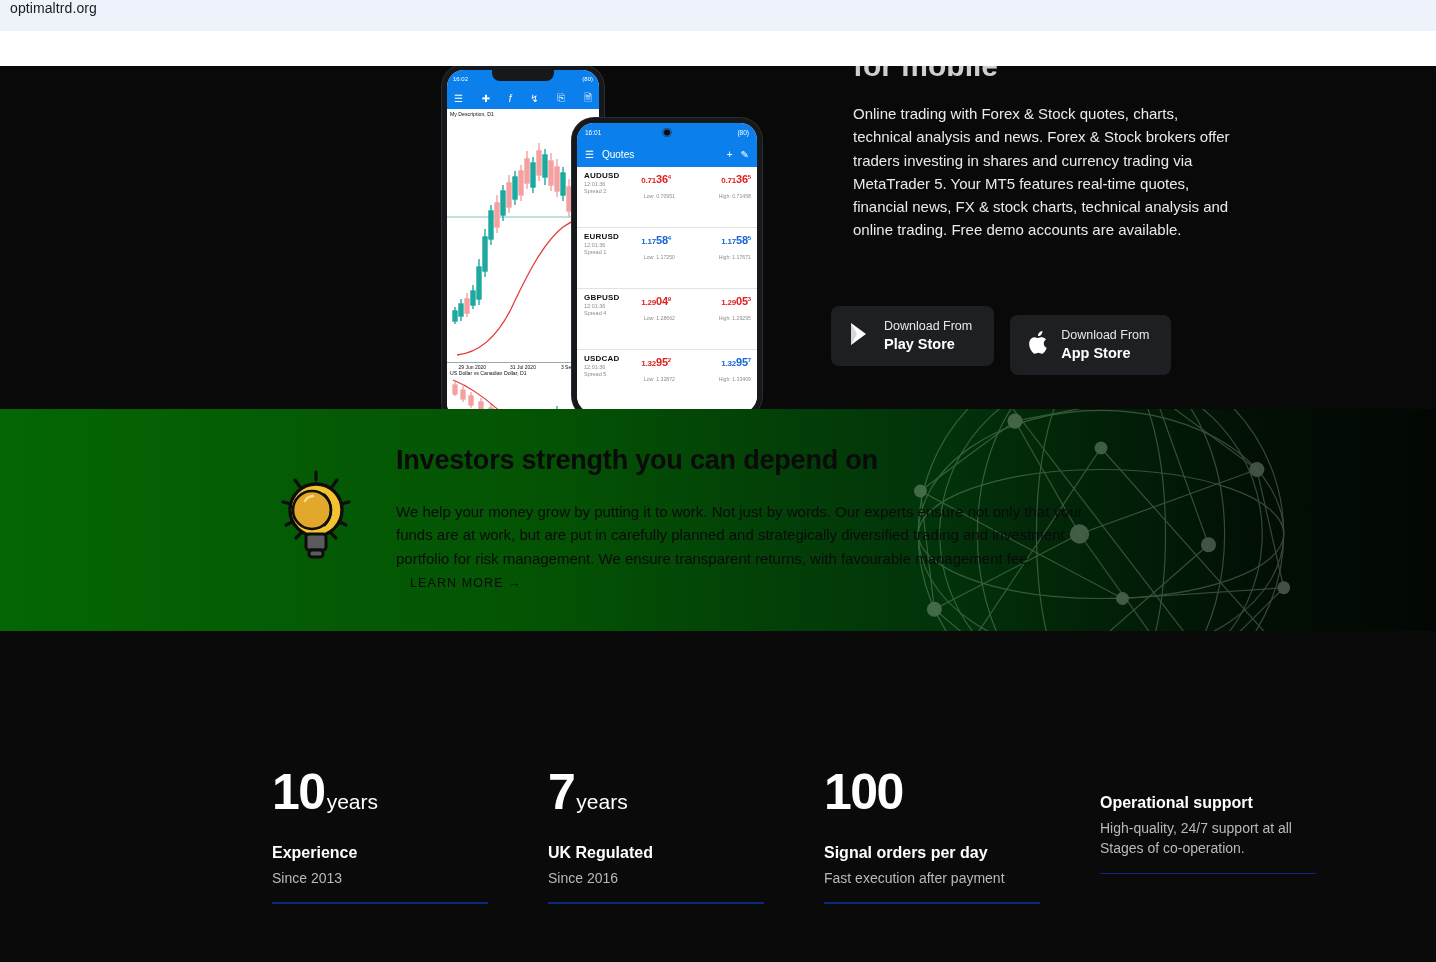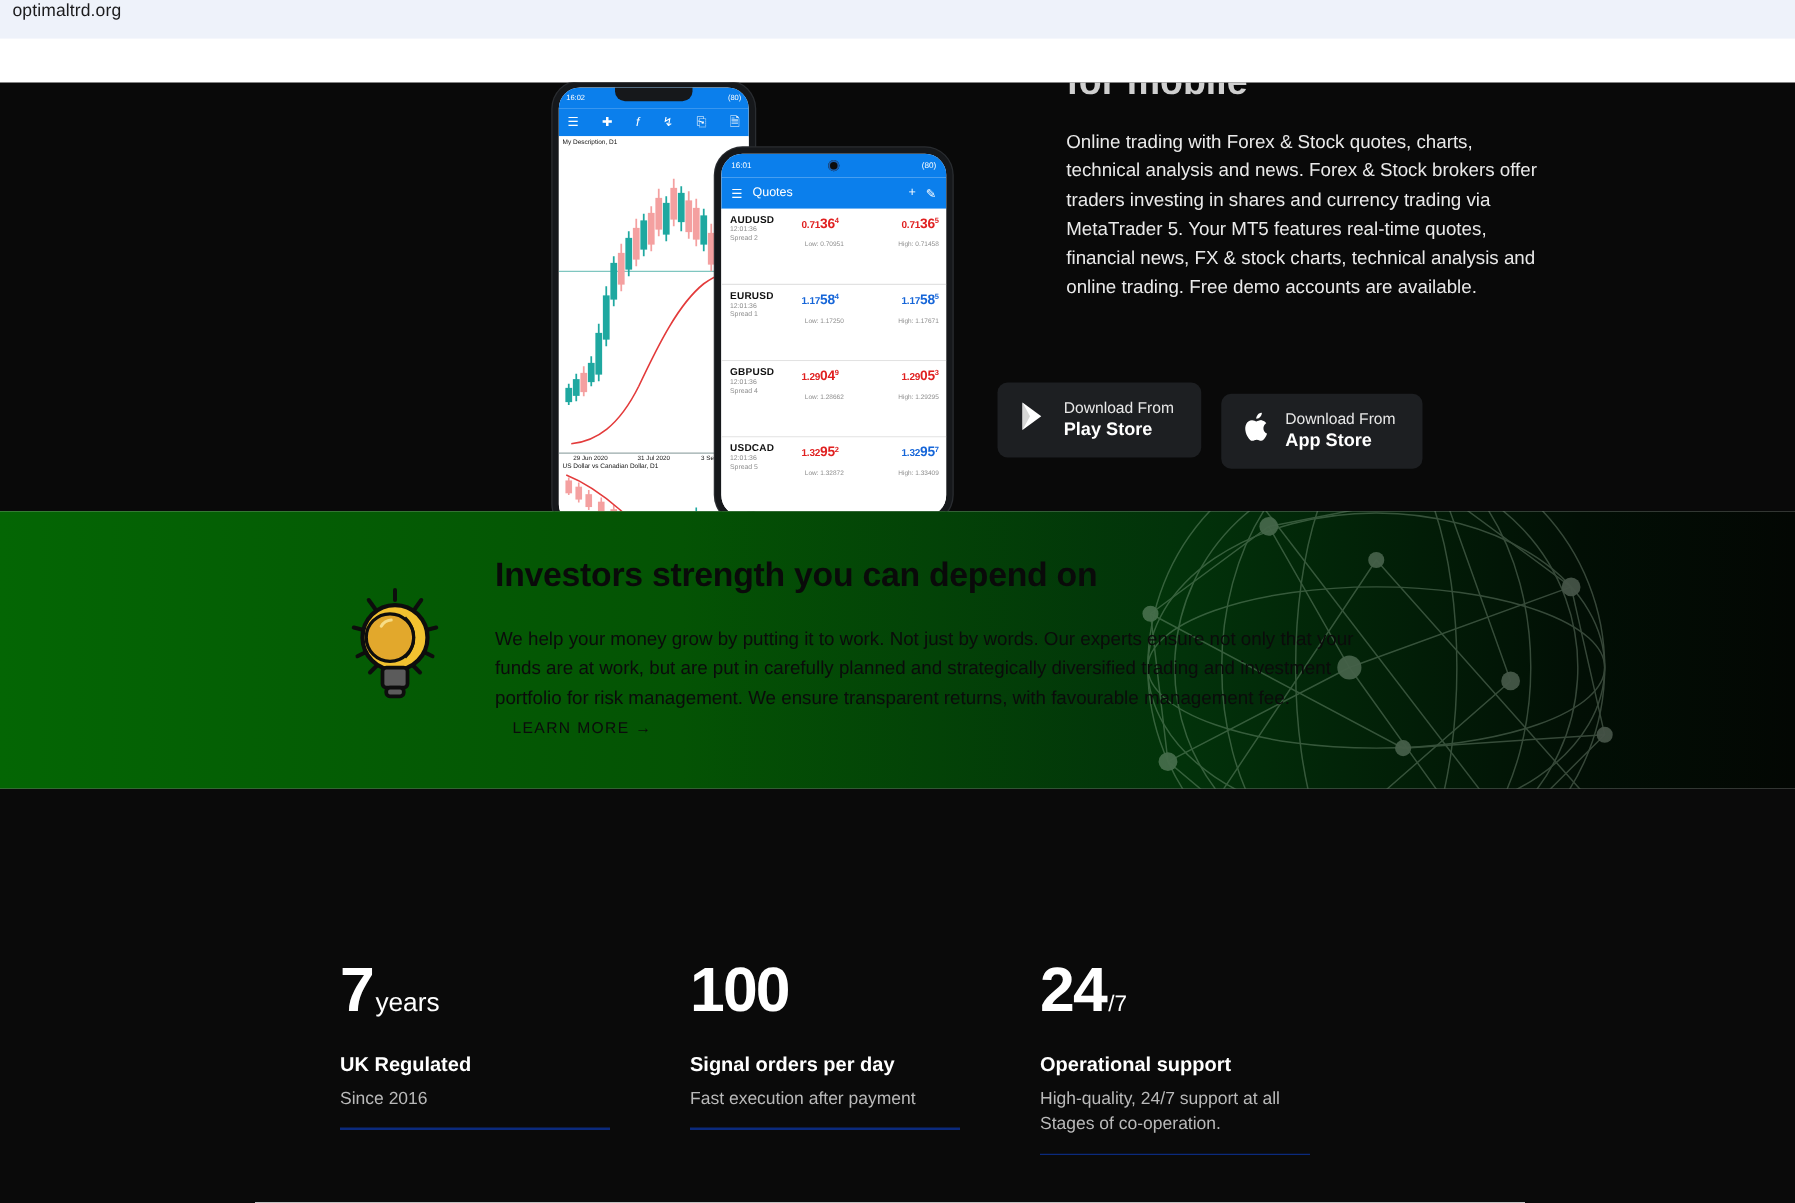--- a/index.html
+++ b/index.html
@@ -68,21 +68,21 @@
   .q-low, .q-high { position:absolute; top:26px; font-size:5.2px; color:#8d8d8d; }
   .q-low { right:82px; } .q-high { right:6px; }
   .red { color:#e02020; } .blue { color:#1565d8; }
 
   
   #mob-text { position:absolute; left:853px; top:0; width:380px; }
   #mob-head { font-size:30px; font-weight:bold; color:#cfcfcf; line-height:1.05;
         margin-top:-16px; height:30px; overflow:hidden; }
   #mob-para { margin-top:22px; font-size:15px; line-height:1.55; color:#eaeaea; }
 
-  #store-row { position:absolute; left:798px; top:240px; display:flex;
+  #store-row { position:absolute; left:831px; top:240px; display:flex;
         align-items:flex-start; gap:16px; }
   .store-btn { background:#1d1f22; border-radius:8px; display:flex; align-items:center;
         gap:13px; padding:13px 22px 13px 18px; cursor:pointer; }
   .store-btn .txt1 { font-size:12.5px; color:#e8e8e8; line-height:1.25; }
   .store-btn .txt2 { font-size:14.5px; color:#fff; font-weight:bold; line-height:1.25; }
   #btn-apple { margin-top:9px; }
 
   
   #sec-green { position:relative; height:222px;
         background:linear-gradient(90deg,#046604 0%,#045304 38%,#02320a 66%,#020f05 88%,#030703 100%);
@@ -397,31 +397,36 @@
   <circle cx="35" cy="42" r="19" fill="#e2a82c" stroke="#0d0d0d" stroke-width="2.6"></circle>
   <path d="M28 33 a10 10 0 0 1 8 -5" fill="none" stroke="#f7dd86" stroke-width="2.4" stroke-linecap="round"></path>
   <path d="M47 26 a22 22 0 0 1 0 32" fill="none" stroke="#0d0d0d" stroke-width="2.4"></path>
   <rect x="29" y="66" width="20" height="16" rx="3" fill="#5b5b5b" stroke="#0d0d0d" stroke-width="3"></rect>
   <rect x="32" y="82" width="14" height="7" rx="3" fill="#5b5b5b" stroke="#0d0d0d" stroke-width="3"></rect>
 </svg>
 
 <section id="sec-stats">
   <div id="stats-grid">
       <div class="stat">
+        <div class="num">10<span class="suffix">years</span></div>
+        <div class="title">Experience</div>
+        <div class="sub">Since 2013</div>
+        <div class="rule"></div>
+      </div>
+      <div class="stat">
         <div class="num">7<span class="suffix">years</span></div>
         <div class="title">UK Regulated</div>
         <div class="sub">Since 2016</div>
         <div class="rule"></div>
       </div>
       <div class="stat">
         <div class="num">100</div>
         <div class="title">Signal orders per day</div>
         <div class="sub">Fast execution after payment</div>
         <div class="rule"></div>
       </div>
       <div class="stat">
-        <div class="num">24<span class="suffix slash">/7</span></div>
         <div class="title">Operational support</div>
         <div class="sub">High-quality, 24/7 support at all Stages of co-operation.</div>
         <div class="rule"></div>
       </div>
     </div>
 </section>
 
 </body></html>

